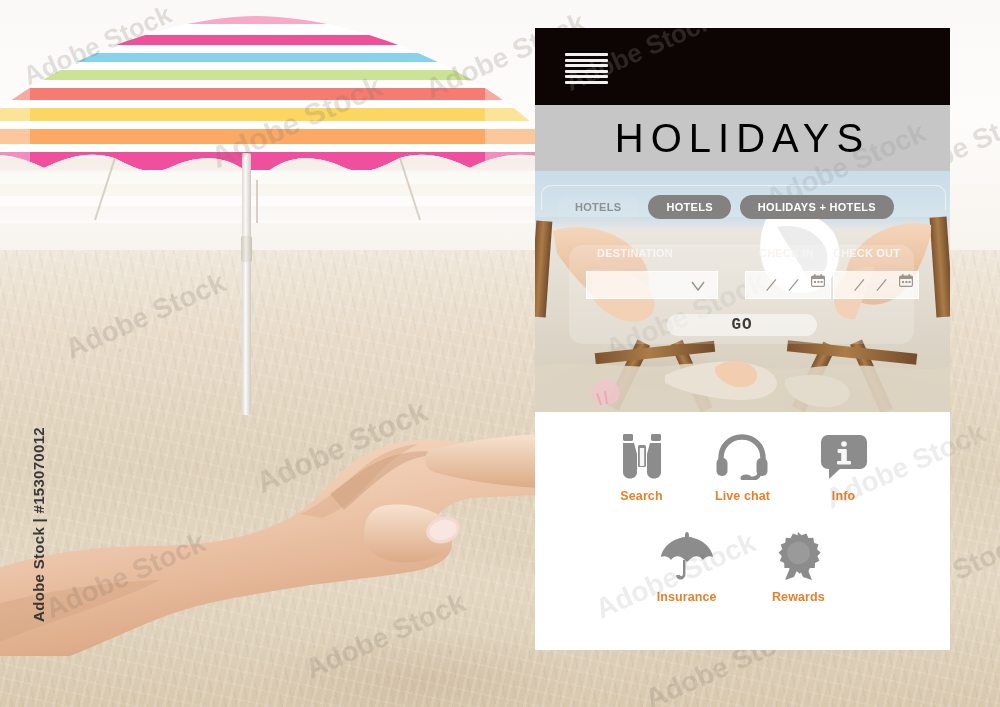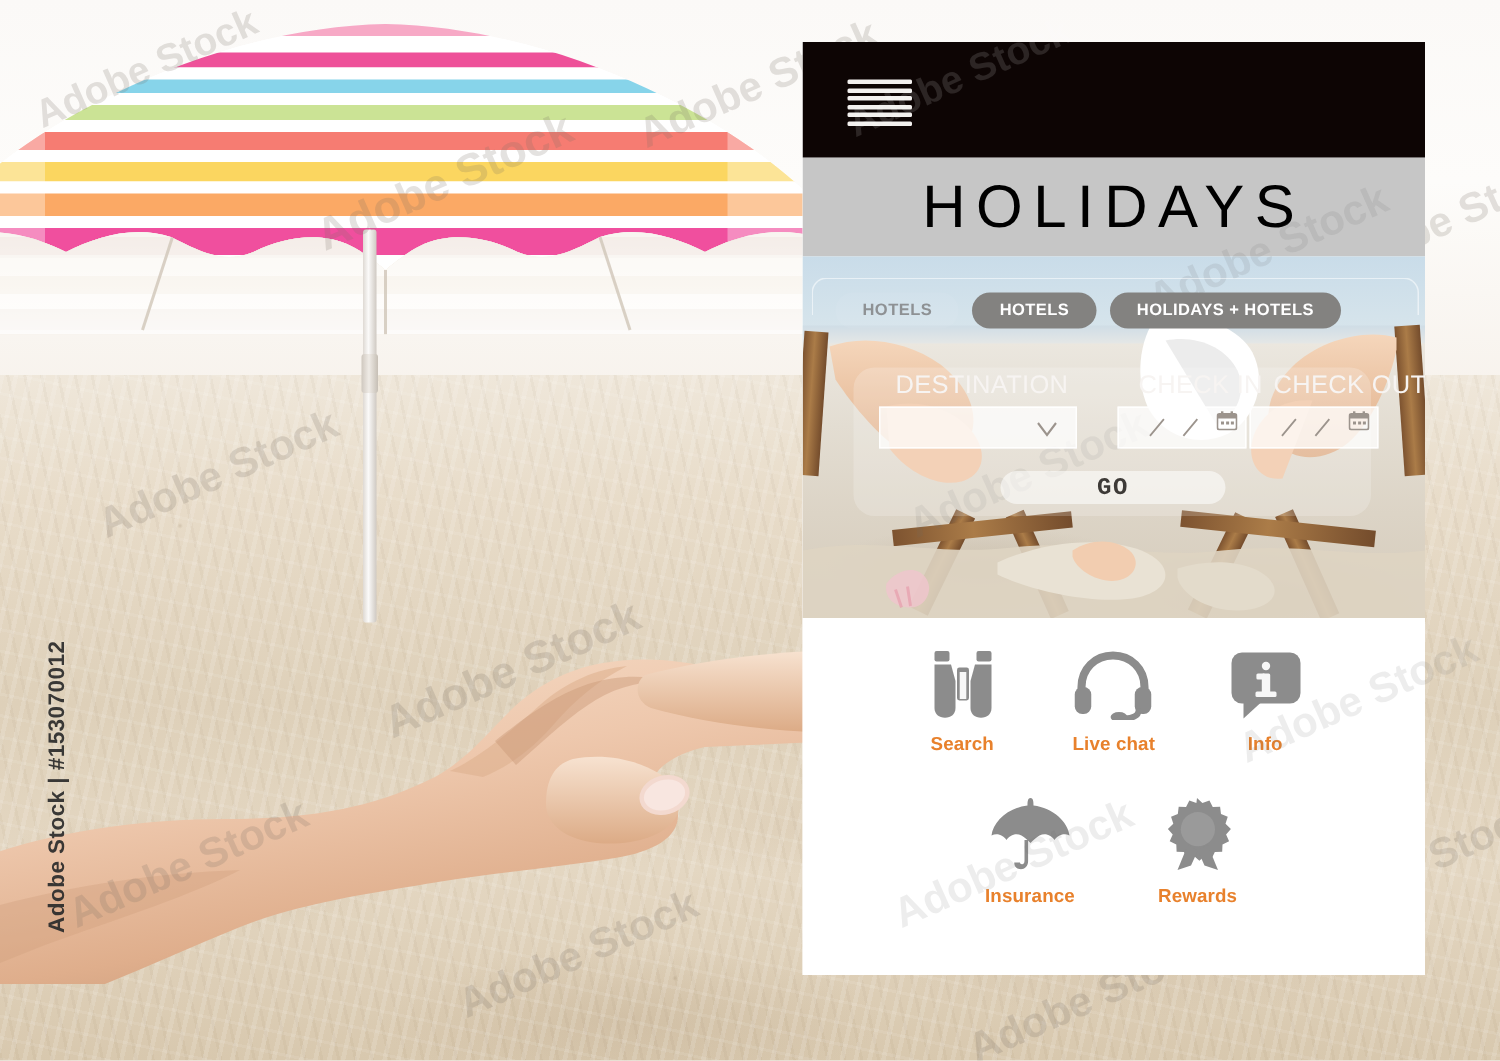--- a/index.html
+++ b/index.html
@@ -150,21 +150,21 @@
   
   .searchcard{
     position:absolute;left:34px;top:74px;width:345px;height:99px;
     background:rgba(255,255,255,.20);
     border-radius:14px;z-index:7;
   }
   .fieldrow{position:absolute;left:0;top:0;width:345px;height:62px;}
   .fld{position:absolute;top:26px;height:28px;background:rgba(255,255,255,.74);
     border:1px solid rgba(255,255,255,.9);box-sizing:border-box;}
   .fldlabel{
-    position:absolute;top:2px;color:#f7f4f2;font-size:17px;font-weight:400;
+    position:absolute;top:2px;color:#f7f4f2;font-size:11px;font-weight:700;
     letter-spacing:.2px;white-space:nowrap;
   }
   .chev{position:absolute;right:12px;top:7px;width:14px;height:14px;}
   .cal{position:absolute;right:5px;top:2px;width:14px;height:13px;}
   .slashes{position:absolute;left:0;top:0;width:100%;height:100%;}
   .gobtn{
     position:absolute;left:98px;top:69px;width:150px;height:22px;
     background:rgba(255,255,255,.55);border-radius:11px;
     display:flex;align-items:center;justify-content:center;
     color:#3d3a37;font-size:16px;font-weight:700;letter-spacing:1px;cursor:pointer;font-family:Liberation Mono, monospace;
@@ -427,21 +427,21 @@
               <rect x="0.6" y="2" width="12.8" height="10.4" rx="1.4" fill="none" stroke="#9c948d" stroke-width="1.2"></rect>
               <rect x="0.6" y="2" width="12.8" height="3" fill="#9c948d"></rect>
               <rect x="3" y="0.2" width="1.6" height="3" fill="#9c948d"></rect>
               <rect x="9.4" y="0.2" width="1.6" height="3" fill="#9c948d"></rect>
               <rect x="3" y="7" width="2" height="2" fill="#9c948d"></rect>
               <rect x="6.4" y="7" width="2" height="2" fill="#9c948d"></rect>
               <rect x="9.6" y="7" width="2" height="2" fill="#9c948d"></rect>
             </svg>
           </div>
 
-          <div class="fldlabel" style="left:280px;">CHECK OUT</div>
+          <div class="fldlabel" style="left:264px;">CHECK OUT</div>
           <div class="fld" style="left:264px;width:86px;">
             <svg class="slashes" viewBox="0 0 86 28">
               <path d="M20,20 L30,8 M44,20 L54,8" stroke="#9c948d" stroke-width="1.3" fill="none"></path>
             </svg>
             <svg class="cal" viewBox="0 0 14 13">
               <rect x="0.6" y="2" width="12.8" height="10.4" rx="1.4" fill="none" stroke="#9c948d" stroke-width="1.2"></rect>
               <rect x="0.6" y="2" width="12.8" height="3" fill="#9c948d"></rect>
               <rect x="3" y="0.2" width="1.6" height="3" fill="#9c948d"></rect>
               <rect x="9.4" y="0.2" width="1.6" height="3" fill="#9c948d"></rect>
               <rect x="3" y="7" width="2" height="2" fill="#9c948d"></rect>

